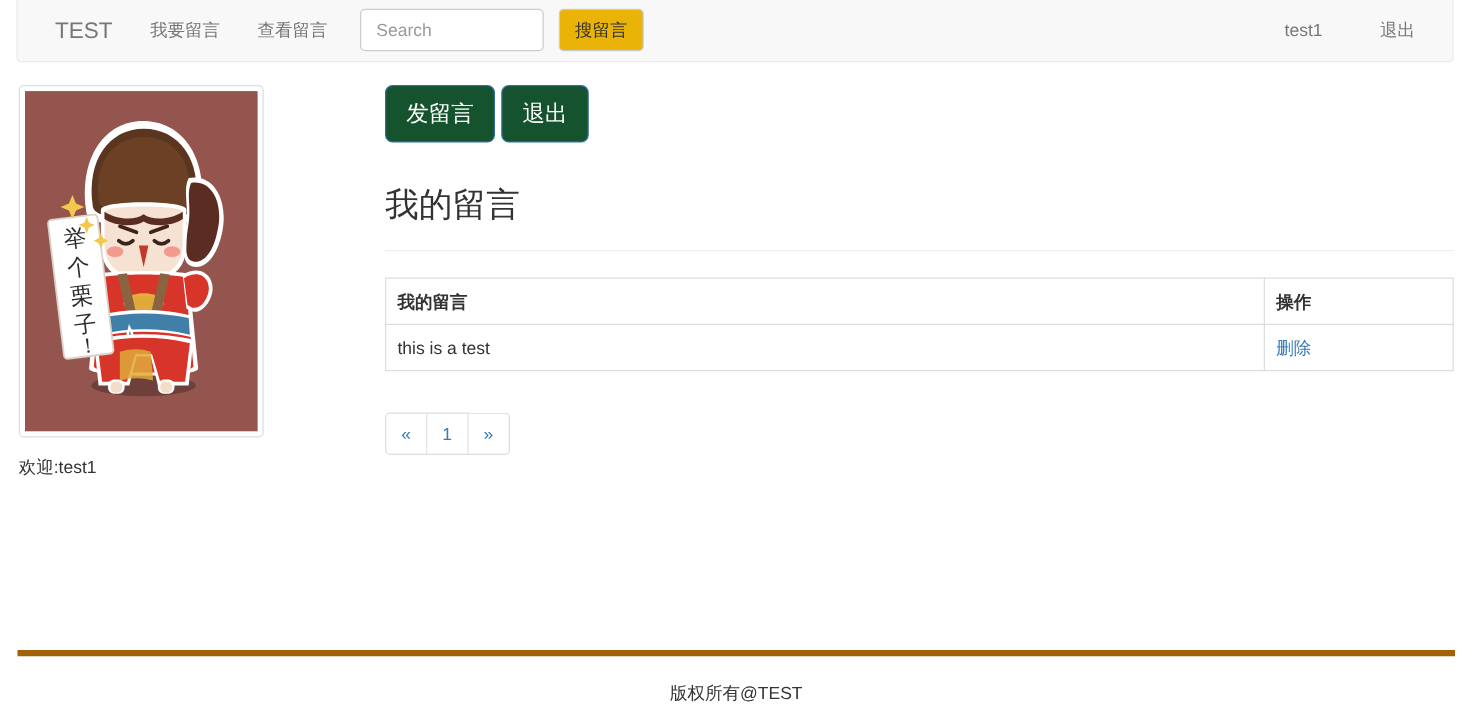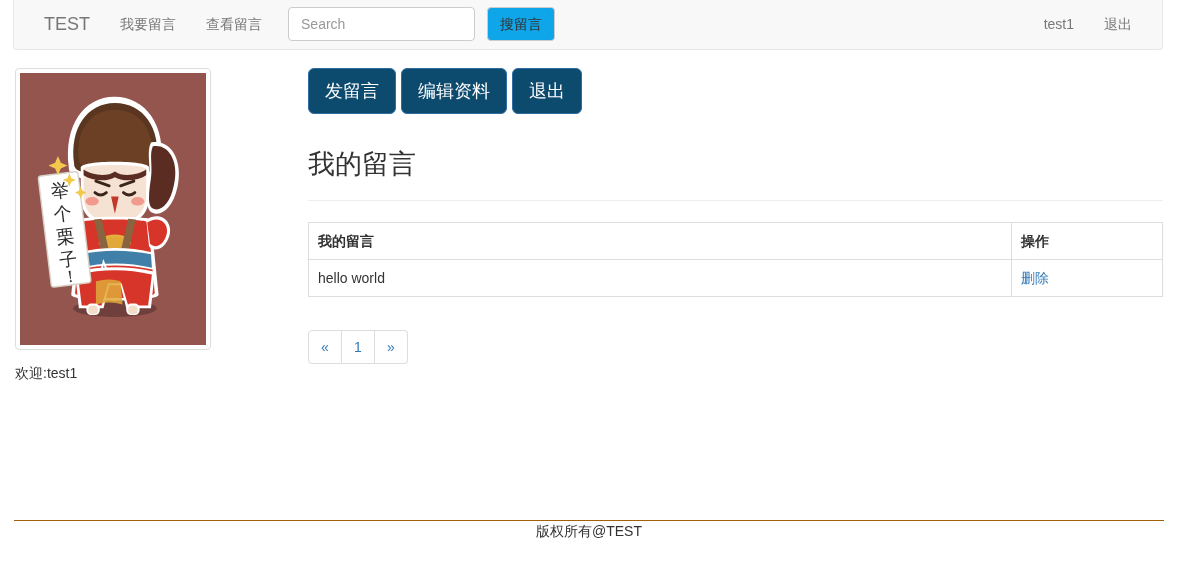--- a/index.html
+++ b/index.html
@@ -56,53 +56,54 @@
     line-height: 20px;
     white-space: nowrap;
   }
   .navbar-form {
     display: flex;
     align-items: center;
     margin-left: 11px;
   }
   .form-control {
     height: 34px;
-    width: 187px;
+    width: 147px;
     padding: 6px 12px;
     font-size: 14px;
     line-height: 1.42857143;
     color: #555555;
     background-color: #ffffff;
     background-image: none;
     border: 1px solid #cccccc;
     border-radius: 4px;
     box-sizing: border-box;
     font-family: inherit;
     outline: none;
   }
   .form-control::placeholder { color: #999999; }
   .btn-default {
     height: 34px;
     margin-left: 12px;
     padding: 6px 12px;
     font-size: 14px;
     line-height: 1.42857143;
     color: #333333;
-    background-color: #0ea5e9;
+    background-color: #eab308;
     border: 1px solid #cccccc;
     border-radius: 4px;
     box-sizing: border-box;
     font-family: inherit;
     cursor: pointer;
     white-space: nowrap;
   }
   .navbar-right {
     margin-left: auto;
     display: flex;
     align-items: center;
+    gap: 16px;
   }
 
   
   .sidebar {
     position: absolute;
     left: 15px;
     top: 68px;
     width: 200px;
   }
   .thumbnail {
@@ -137,21 +138,21 @@
   }
   .btn-group {
     display: flex;
     margin-bottom: 0;
   }
   .btn-primary {
     padding: 10px 16px;
     font-size: 18px;
     line-height: 1.3333333;
     color: #ffffff;
-    background-color: #0c4a6e;
+    background-color: #14532d;
     border: 1px solid #2e6da4;
     border-radius: 6px;
     font-family: inherit;
     cursor: pointer;
     white-space: nowrap;
     margin-right: 5px;
   }
   .btn-primary:last-child { margin-right: 0; }
 
   .page-header-title {
@@ -234,21 +235,22 @@
     border-top-right-radius: 4px;
     border-bottom-right-radius: 4px;
   }
 
   
   .footer {
     position: absolute;
     left: 14px;
     top: 520px;
     width: 1150px;
-    border-top: 1px solid #a16207;
+    border-top: 5px solid #a16207;
+    padding-top: 19px;
     text-align: center;
     box-sizing: border-box;
   }
   .footer p {
     margin: 0;
     font-size: 14px;
     color: #333333;
     line-height: 20px;
   }
 </style>
@@ -344,37 +346,36 @@
       </g>
     </svg>
   </div>
   <div class="welcome-text">欢迎:test1</div>
 </div>
 
 <div class="main">
 
   <div class="btn-group">
     <button class="btn-primary">发留言</button>
-    <button class="btn-primary">编辑资料</button>
     <button class="btn-primary">退出</button>
   </div>
 
   <h1 class="page-header-title">我的留言</h1>
   <hr class="hr">
 
   <table class="table">
     <thead>
       <tr>
         <th>我的留言</th>
         <th class="col-op">操作</th>
       </tr>
     </thead>
     <tbody>
       <tr>
-        <td>hello world</td>
+        <td>this is a test</td>
         <td class="col-op">
           <a class="link-delete" href="#">删除</a>
         </td>
       </tr>
     </tbody>
   </table>
 
   <nav>
     <div class="pagination">
       <a class="pg" href="#">«</a>

